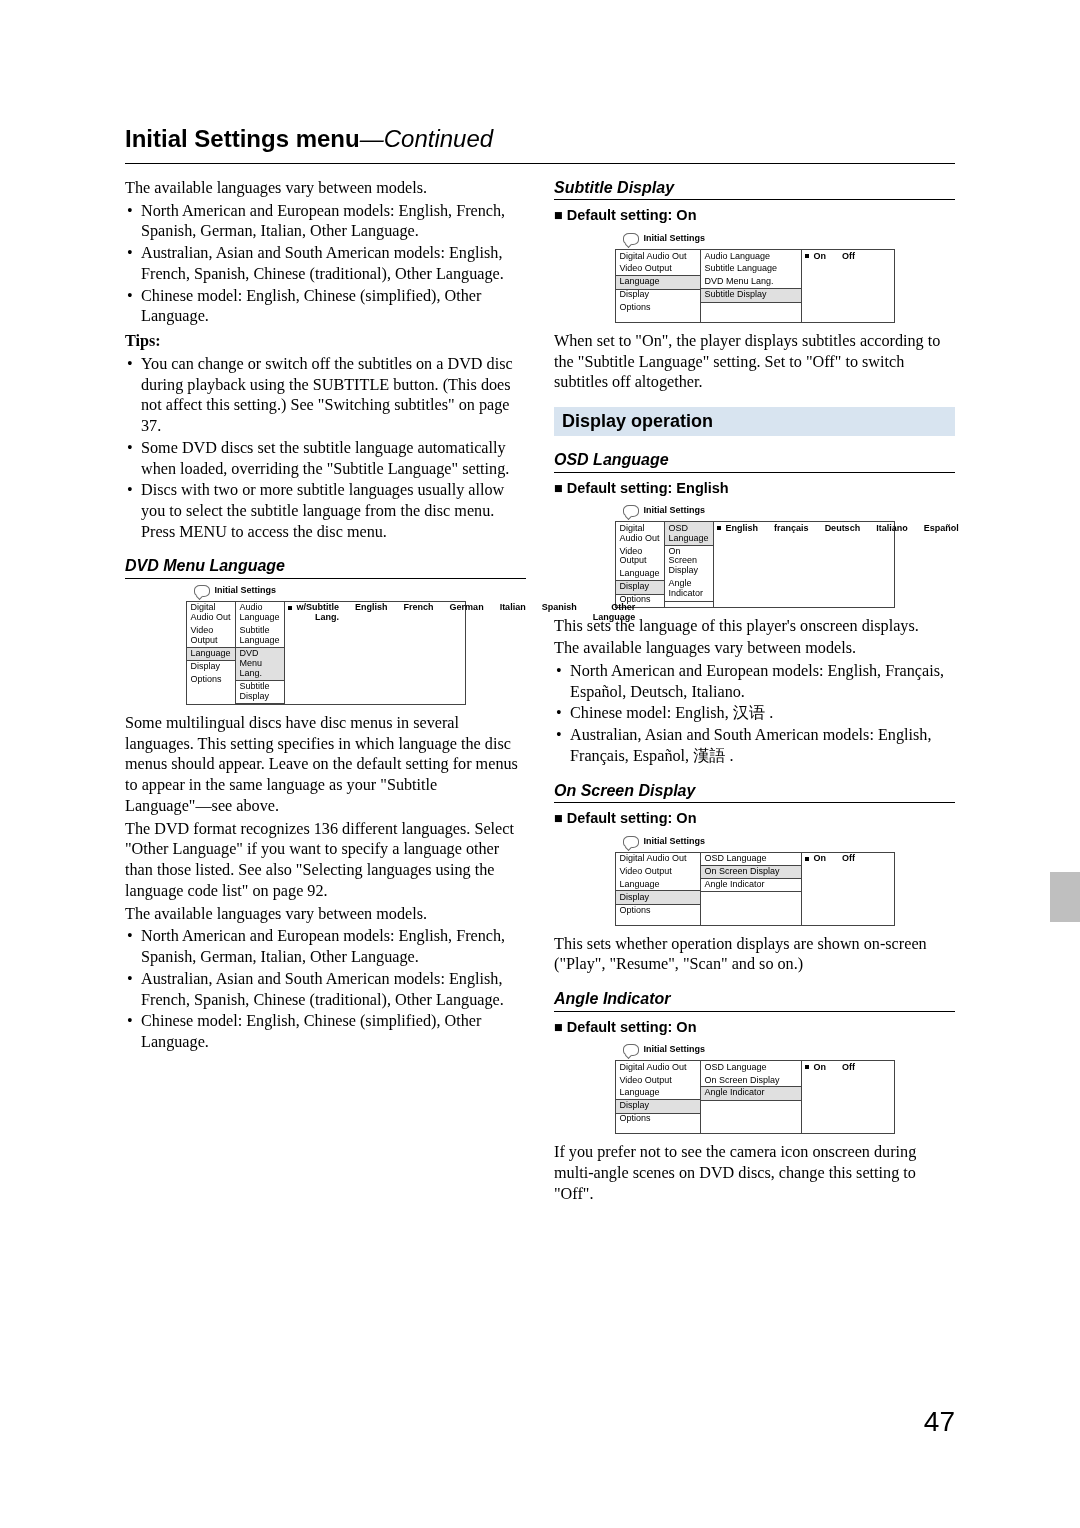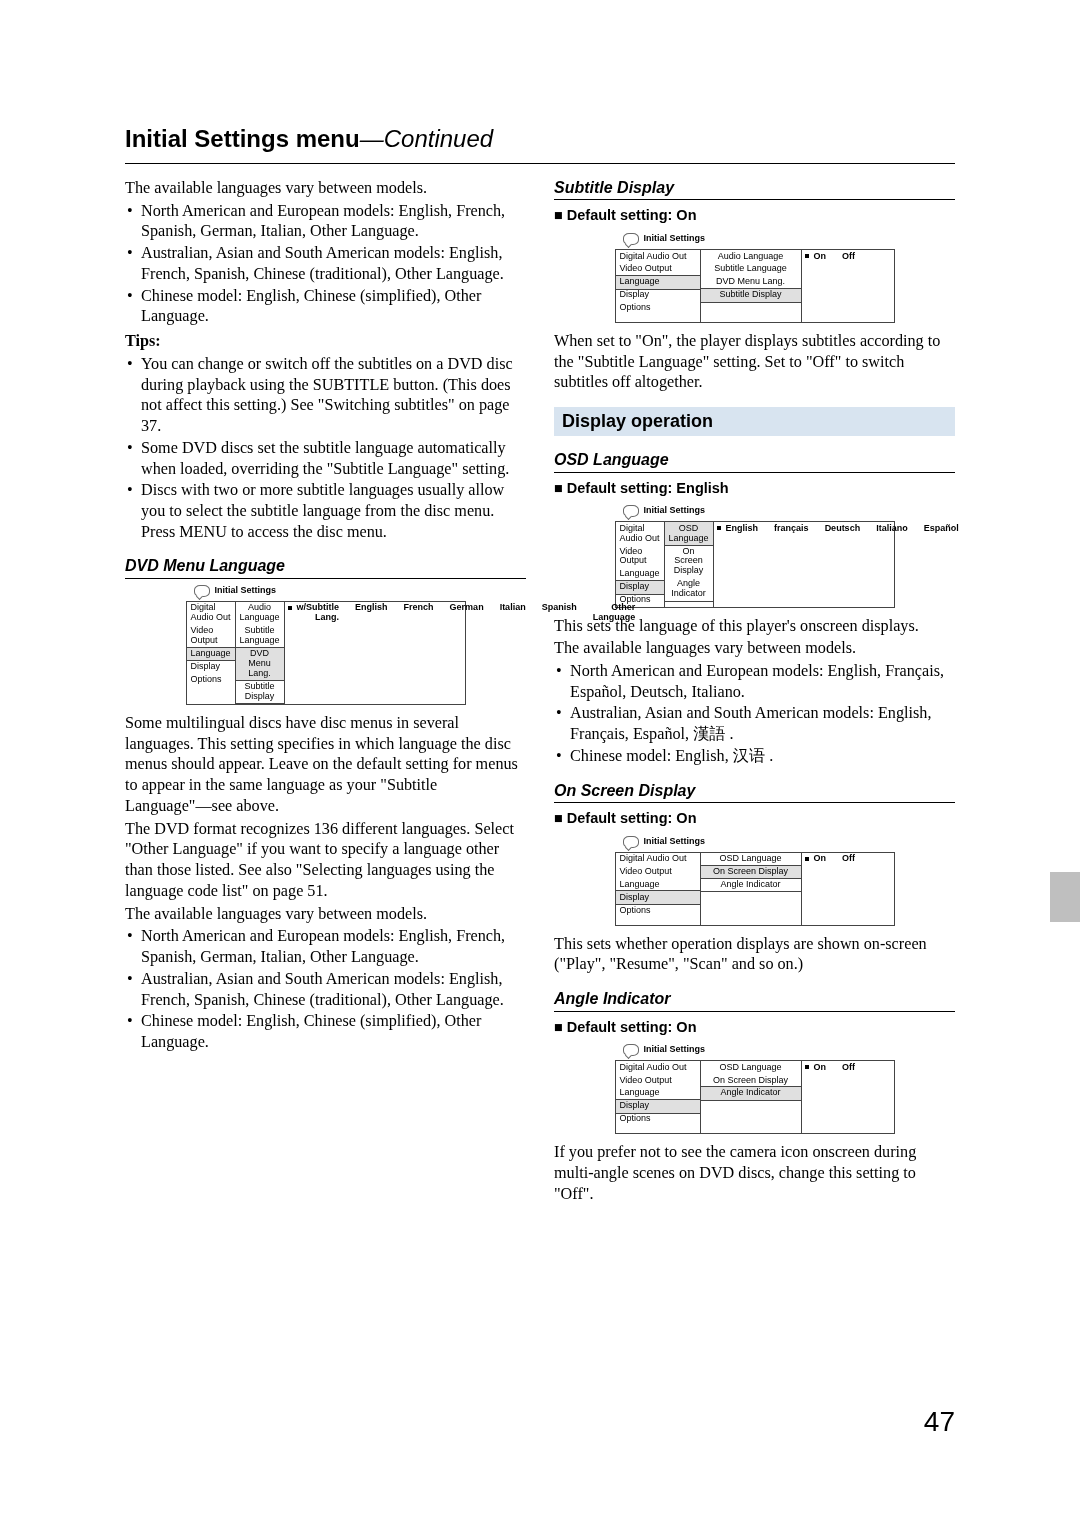--- a/index.html
+++ b/index.html
@@ -104,21 +104,20 @@
   }
   .sc-col1 {
     width: 84px;
     border-right: 0.8px solid #444;
     display: flex; flex-direction: column;
   }
   .sc-col2 {
     width: 100px;
     display: flex; flex-direction: column;
     border-right: 0.8px solid #444;
-    text-align: center;
   }
   .sc-col3 {
     flex: 1;
     display: flex; flex-direction: row; text-align: right;
   }
   .sc-item { padding: 1.5px 4px; font-weight: normal; }
   .sc-sel { background: #e0e0e0; outline: 0.6px solid #444; outline-offset: -0.6px; }
   .sc-opt { padding: 1.5px 4px 1.5px 12px; position: relative; font-weight: bold; }
   .sc-opt.mark::before { content: ""; position: absolute; left: 3px; top: 4px; width: 4px; height: 4px; background: #000; }
   .sc-col2-wrap { border-bottom: 0.8px solid #444; }
@@ -190,21 +189,21 @@
           <div class="sc-opt">French</div>
           <div class="sc-opt">German</div>
           <div class="sc-opt">Italian</div>
           <div class="sc-opt">Spanish</div>
           <div class="sc-opt">Other Language</div>
         </div>
       </div>
     </div>
 
     <p class="para">Some multilingual discs have disc menus in several languages. This setting specifies in which language the disc menus should appear. Leave on the default setting for menus to appear in the same language as your "Subtitle Language"—see above.</p>
-    <p class="para">The DVD format recognizes 136 different languages. Select "Other Language" if you want to specify a language other than those listed. See also "Selecting languages using the language code list" on page 51.</p>
+    <p class="para">The DVD format recognizes 136 different languages. Select "Other Language" if you want to specify a language other than those listed. See also "Selecting languages using the language code list" on page 92.</p>
     <p class="para">The available languages vary between models.</p>
     <ul class="bullets">
       <li>North American and European models: English, French, Spanish, German, Italian, Other Language.</li>
       <li>Australian, Asian and South American models: English, French, Spanish, Chinese (traditional), Other Language.</li>
       <li>Chinese model: English, Chinese (simplified), Other Language.</li>
     </ul>
   </div>
 
   <div class="col">
     <div class="sub-h" style="margin-top:0">Subtitle Display</div>
@@ -272,22 +271,22 @@
           <div class="sc-opt">Italiano</div>
           <div class="sc-opt">Español</div>
         </div>
       </div>
     </div>
 
     <p class="para">This sets the language of this player's onscreen displays.</p>
     <p class="para">The available languages vary between models.</p>
     <ul class="bullets">
       <li>North American and European models: English, Français, Español, Deutsch, Italiano.</li>
+      <li>Chinese model: English, 汉语 .</li>
       <li>Australian, Asian and South American models: English, Français, Español, 漢語 .</li>
-      <li>Chinese model: English, 汉语 .</li>
     </ul>
 
     <div class="sub-h">On Screen Display</div>
     <div class="default-line">Default setting: On</div>
 
     <div class="screen">
       <div class="screen-head">
           <span class="bub"></span>
           <span>Initial Settings</span>
         </div>

